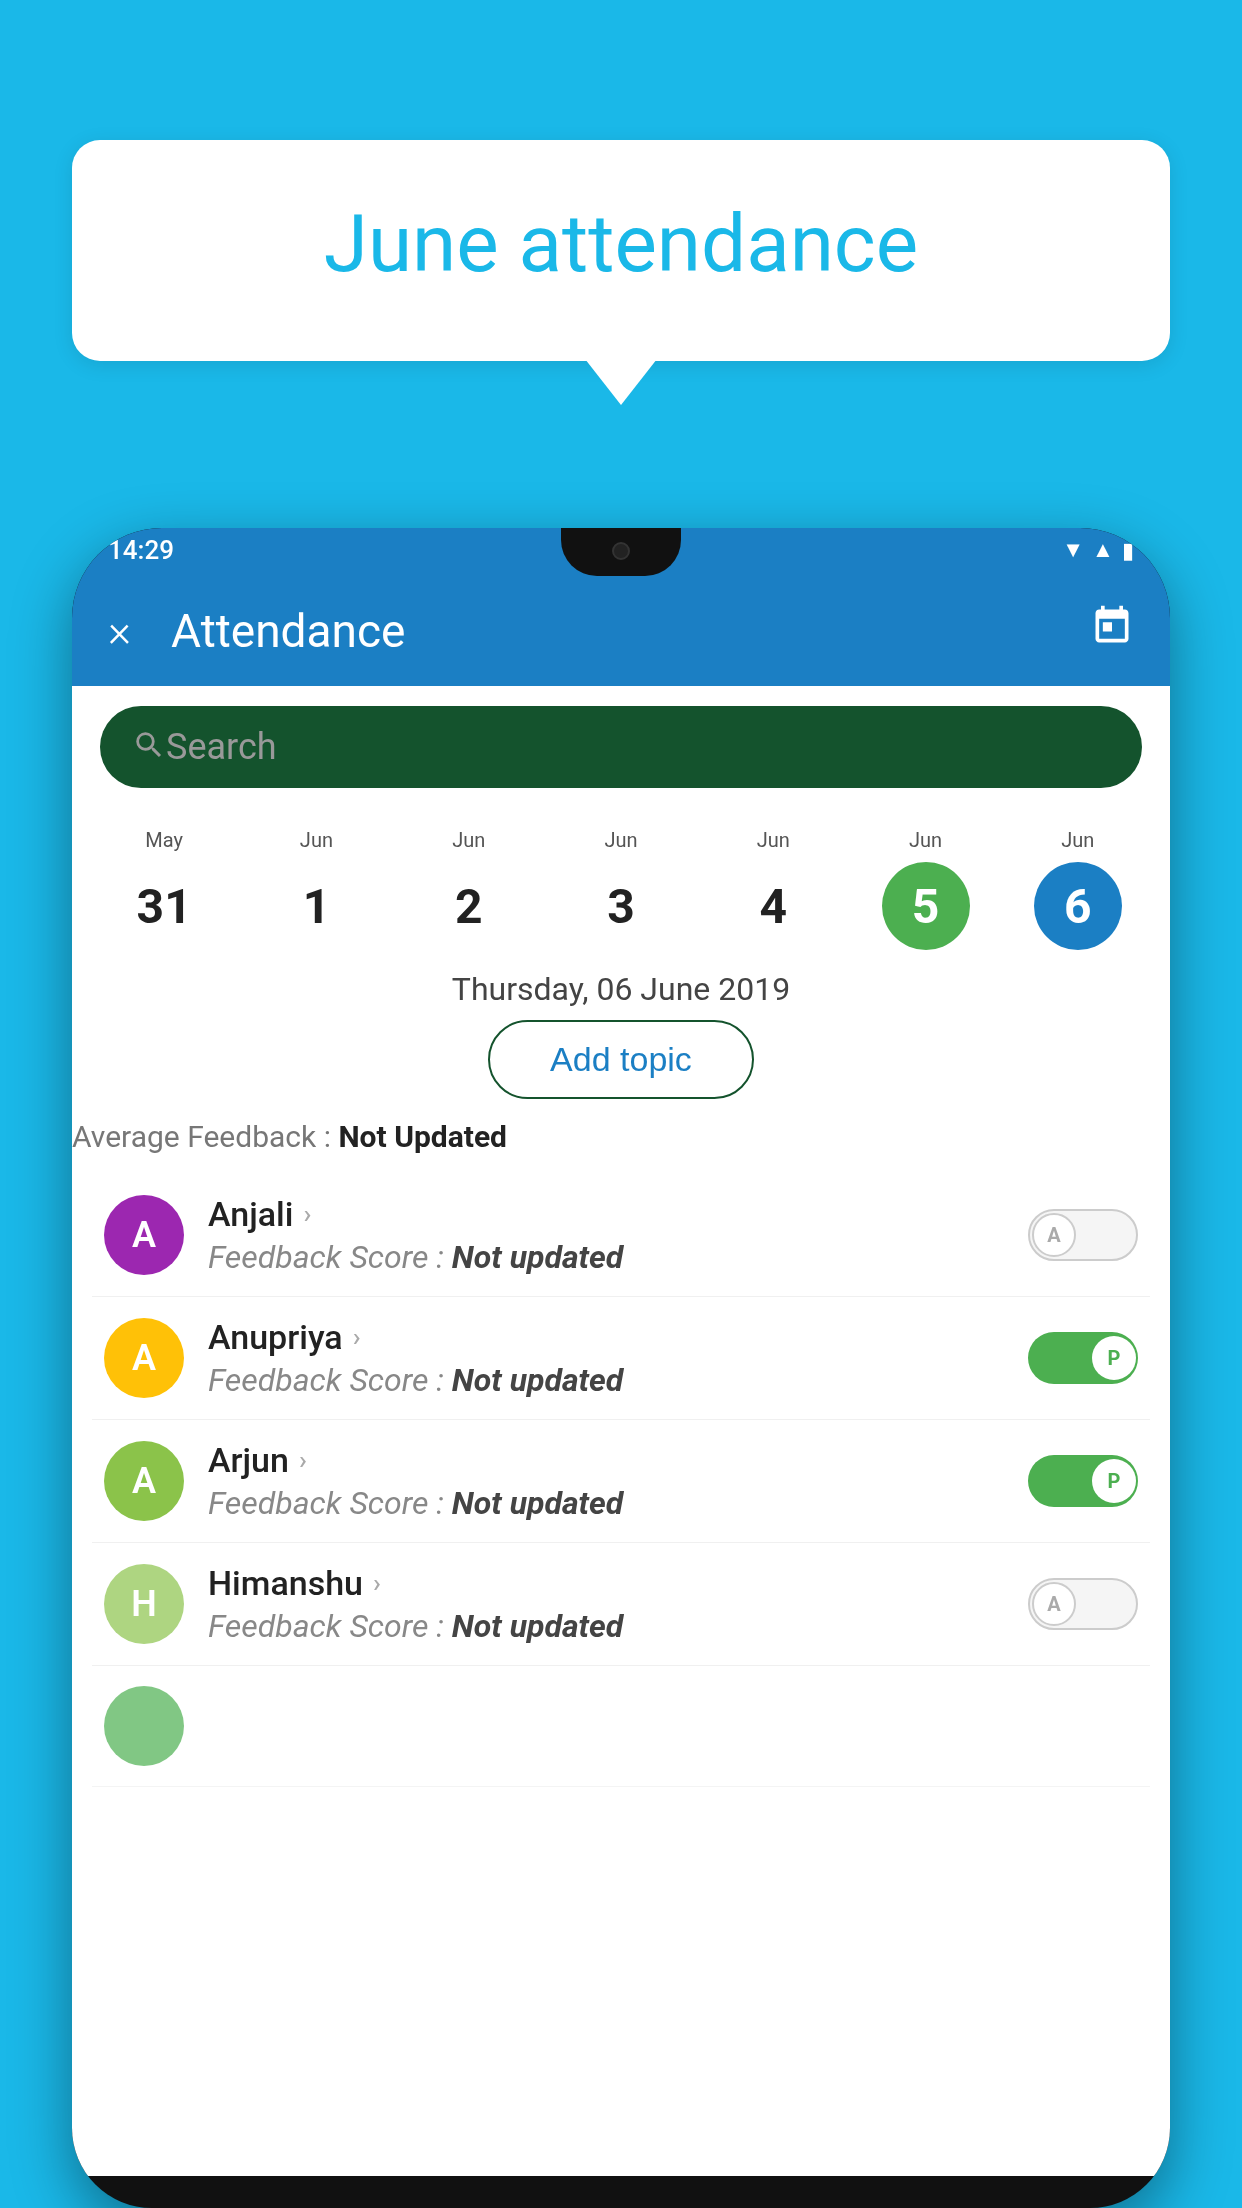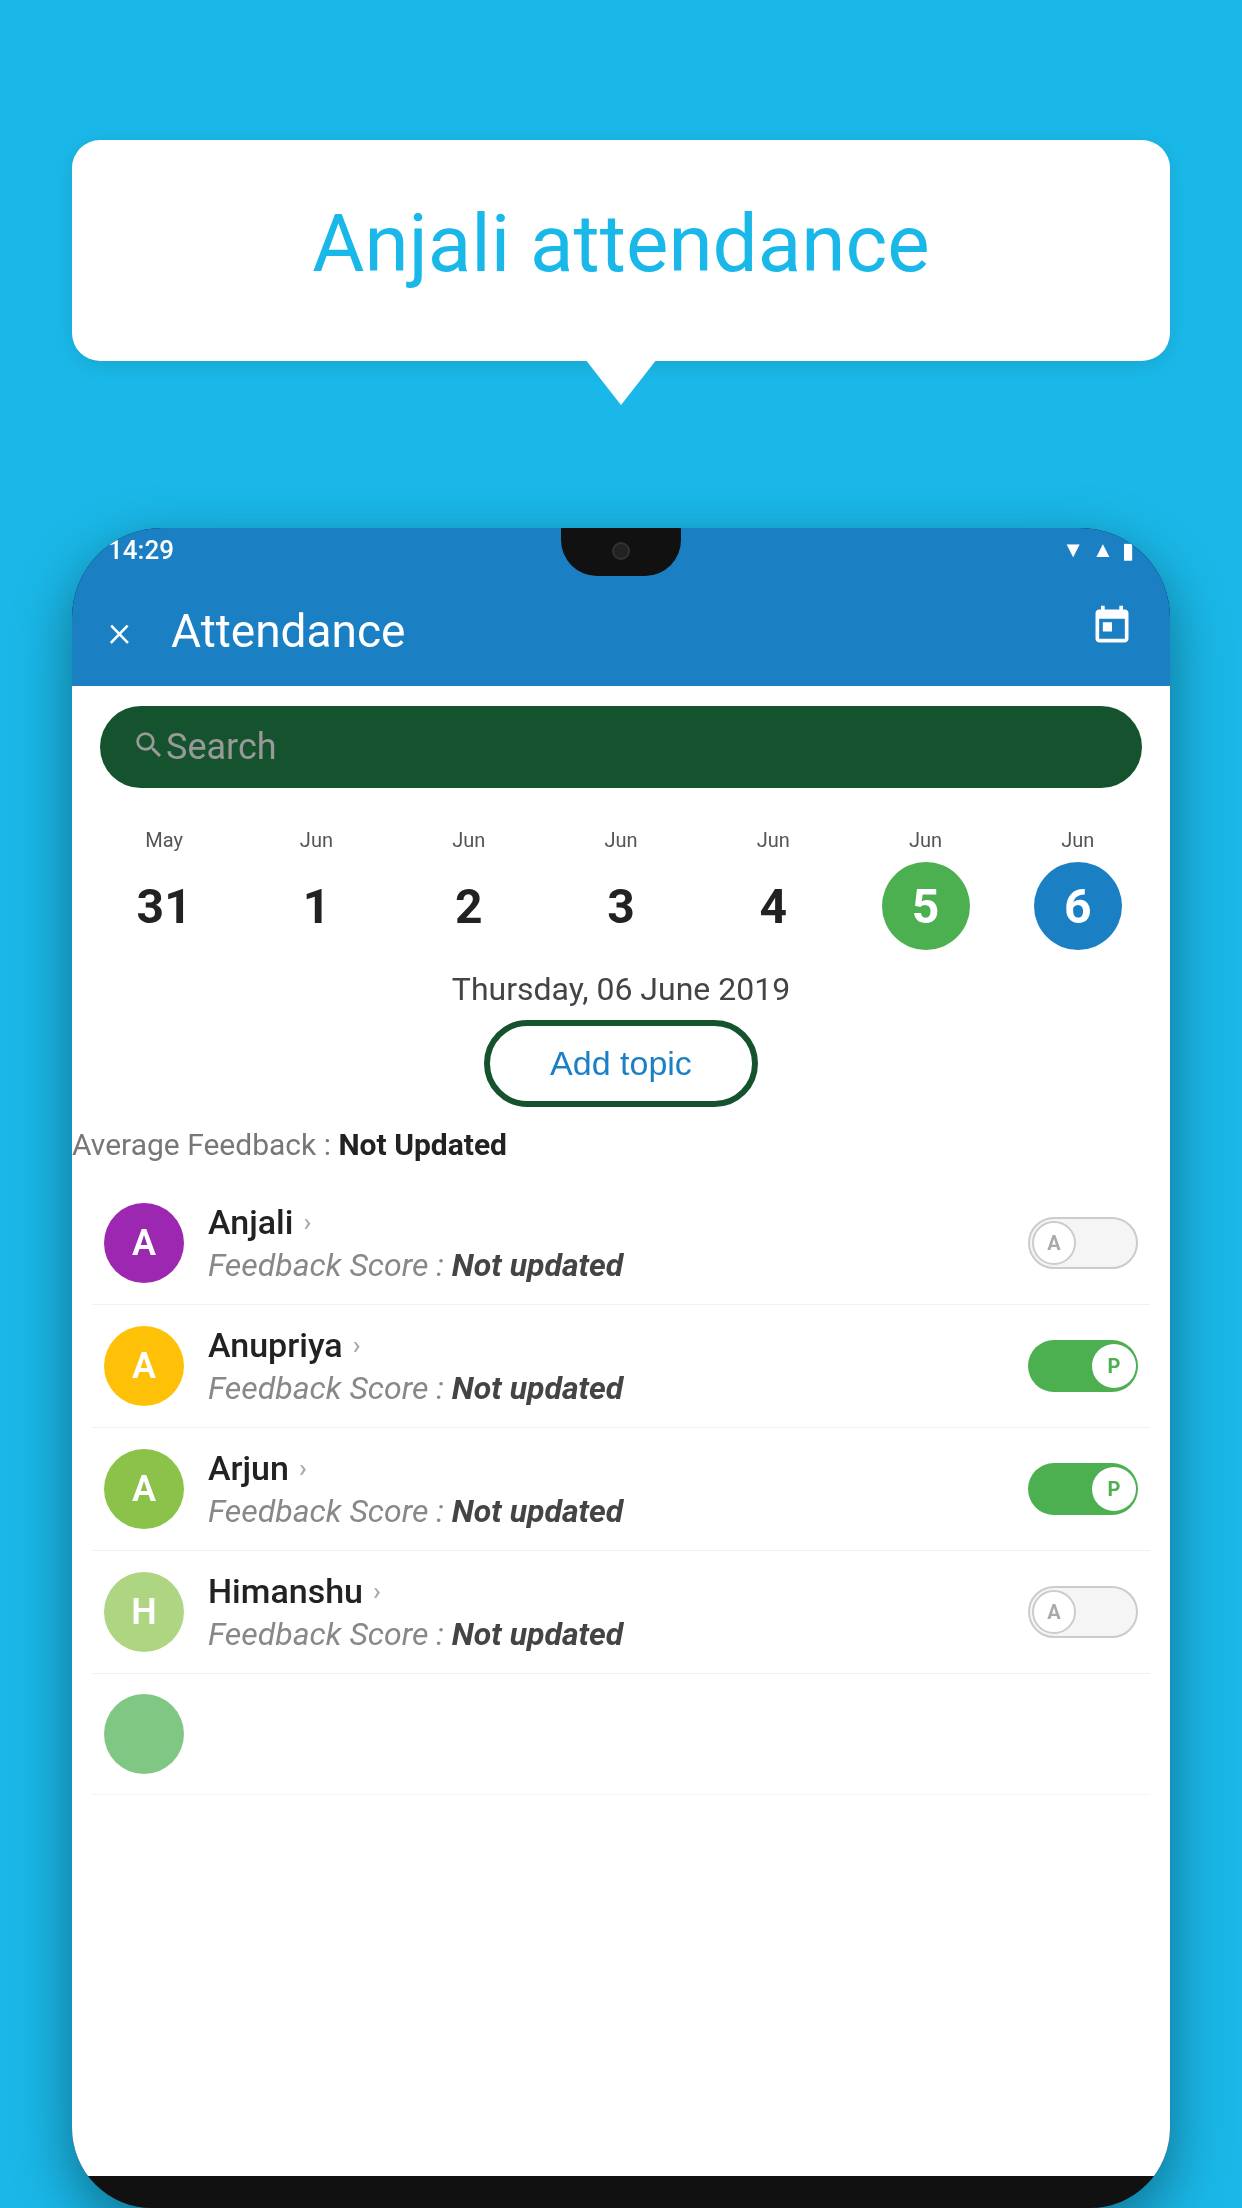--- a/index.html
+++ b/index.html
@@ -221,21 +221,21 @@
       font-size: 32px;
       color: #444;
       padding: 16px 0 12px;
       font-weight: 400;
     }
 
     
     .add-topic-btn {
       display: block;
       margin: 0 auto 16px;
-      border: 6px solid #14532d;
+      border: 2px solid #14532d;
       border-radius: 50px;
       padding: 18px 60px;
       color: #1b7fc4;
       font-size: 34px;
       background: white;
       width: fit-content;
     }
 
     
     .avg-feedback {
@@ -359,21 +359,21 @@
       color: #4caf50;
     }
   </style>
 </head>
 <body>
 
 <div style="width:100%;height:100%;background:#1ab8e8;position:absolute;top:0;left:0;"></div>
 
 <div class="speech-bubble-container">
   <div class="speech-bubble">
-    <div class="bubble-title">Anjali attendance</div>
+    <div class="bubble-title">June attendance</div>
   </div>
 </div>
 
 <div class="phone-frame">
 
   <div class="notch">
     <div class="notch-camera"></div>
   </div>
 
   <div style="background:#1b7fc4; height:48px; position:relative; z-index:5;">

